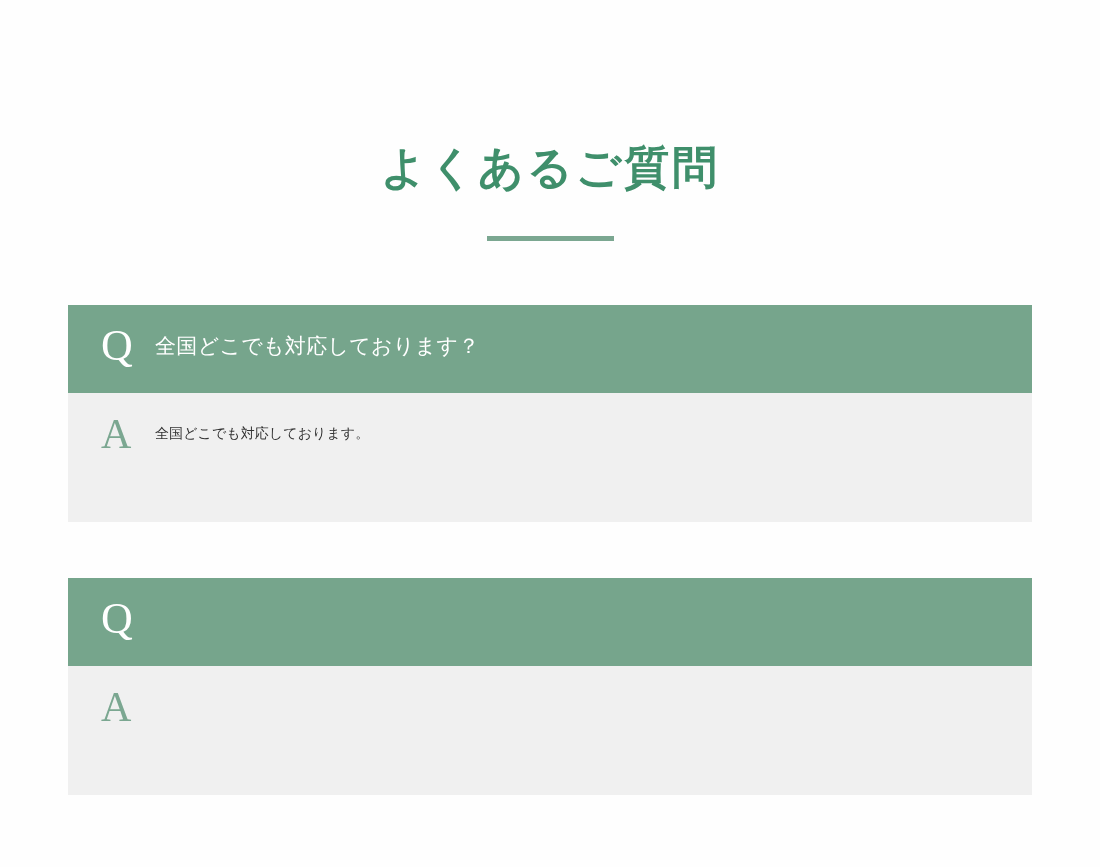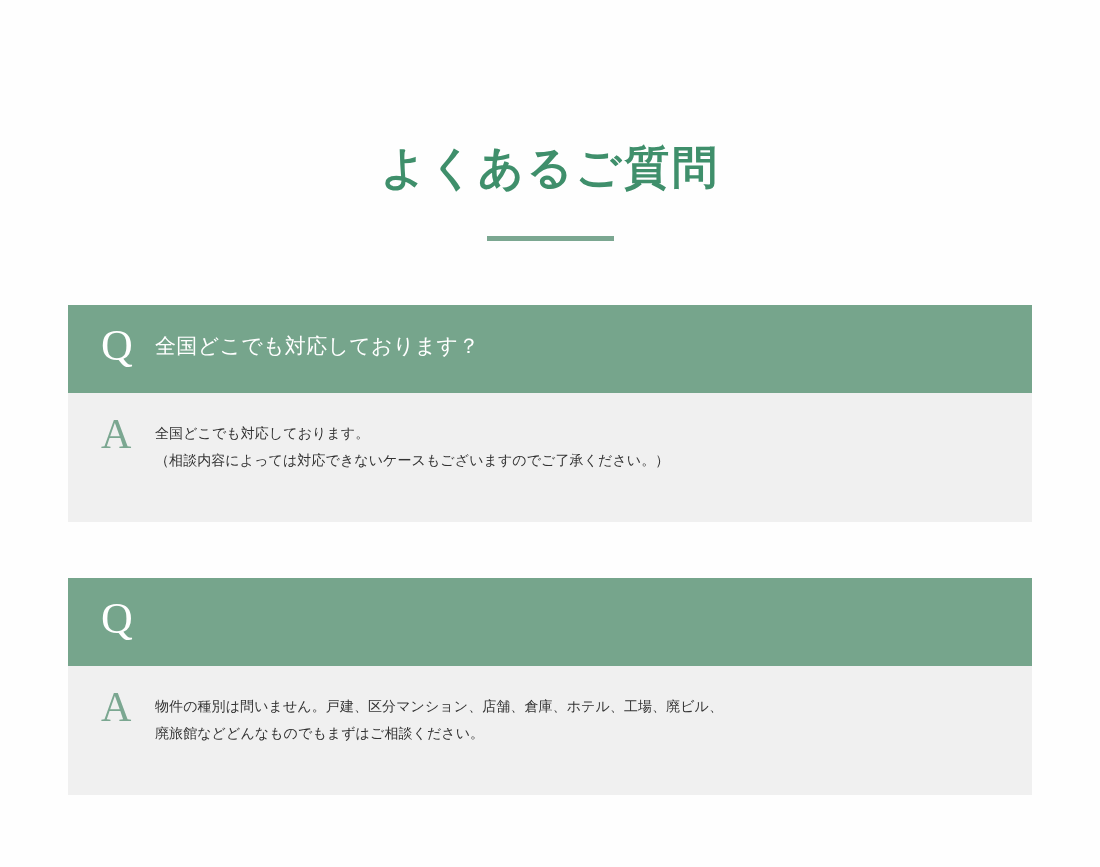--- a/index.html
+++ b/index.html
@@ -137,34 +137,29 @@
       <div class="faq-question">
         <div class="marker marker-q">Q</div>
         <div class="q-text">
           <span class="q-line">全国どこでも対応しております？</span>
         </div>
       </div>
       <div class="faq-answer">
         <div class="marker marker-a">A</div>
         <div class="a-text">
           <span class="a-line">全国どこでも対応しております。</span>
-          <span class="a-line">（相談内容によっては対応できないケースもございますのでご了承ください。）</span>
         </div>
       </div>
     </div>
 
     <div class="faq-item">
       <div class="faq-question">
         <div class="marker marker-q">Q</div>
         <div class="q-text">
         </div>
       </div>
       <div class="faq-answer">
         <div class="marker marker-a">A</div>
-        <div class="a-text">
-          <span class="a-line">物件の種別は問いません。戸建、区分マンション、店舗、倉庫、ホテル、工場、廃ビル、</span>
-          <span class="a-line">廃旅館などどんなものでもまずはご相談ください。</span>
-        </div>
       </div>
     </div>
 
   </div>
 </div>
 
 </body></html>

